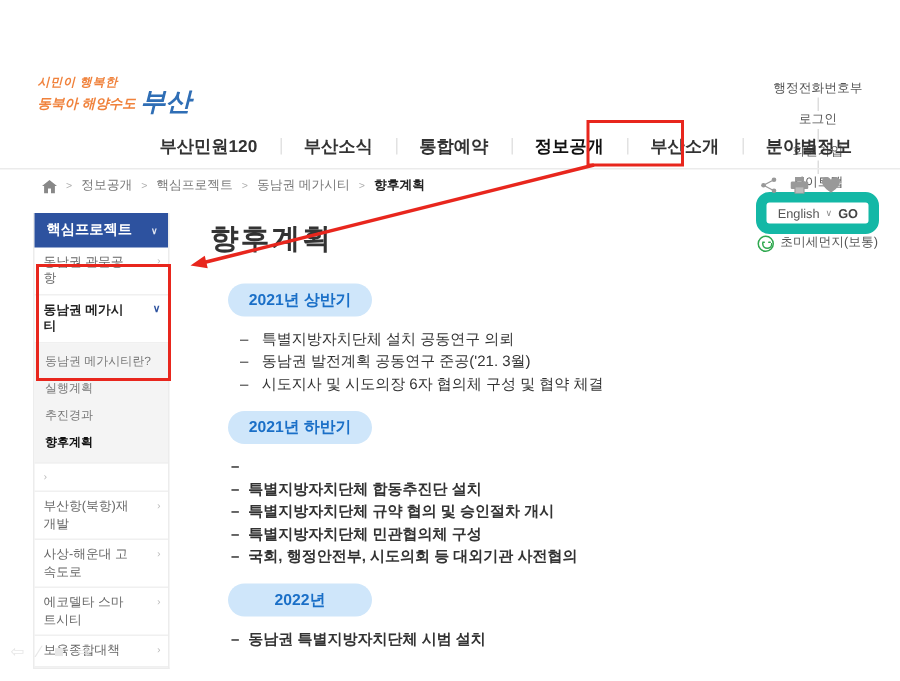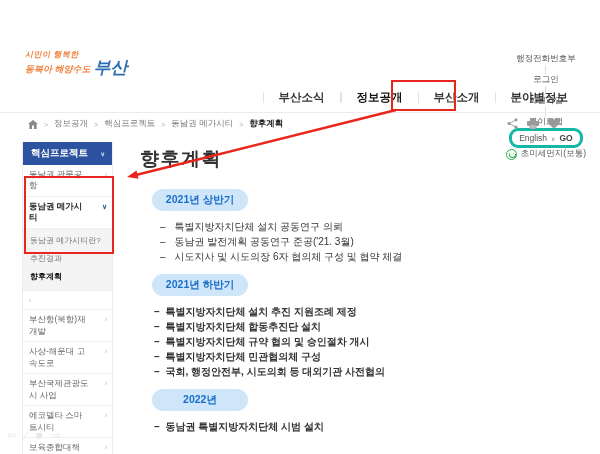--- a/index.html
+++ b/index.html
@@ -11,21 +11,21 @@
   }
   
   .logo { position:absolute; left:25px; top:51px; line-height:1.1; font-style:italic; font-weight:bold; }
   .logo-top { color:#f0823c; font-size:8px; letter-spacing:.5px; }
   .logo-bottom { color:#f0823c; font-size:9px; display:flex; align-items:flex-end; gap:3px; }
   .logo-busan { color:#2f6eb5; font-size:17px; line-height:.9; }
   
   .utility { position:absolute; top:53px; right:6px; display:flex; align-items:center; font-size:8.5px; color:#555;flex-direction:column; }
   .u-link { padding:0 8px; cursor:pointer; white-space:nowrap; }
   .u-sep { width:1px; height:9px; background:#ddd; }
-  .lang-box { border:3px solid #14b8a6; border-radius:9px; padding:2px 7px; display:flex; align-items:center; gap:4px; margin:0 8px; cursor:pointer; }
+  .lang-box { border:7px solid #14b8a6; border-radius:9px; padding:2px 7px; display:flex; align-items:center; gap:4px; margin:0 8px; cursor:pointer; }
   .lang-box .chev { font-size:6px; color:#888; }
   .lang-go { font-weight:bold; color:#444; }
   .dust { display:flex; align-items:center; gap:4px; margin:0 8px; white-space:nowrap; }
   .smiley { width:11px; height:11px; border:1.3px solid #2fa84f; border-radius:50%; position:relative; display:inline-block; }
   .smiley::before { content:""; position:absolute; left:2px; top:3px; width:1.5px; height:1.5px; background:#2fa84f; border-radius:50%; box-shadow:4px 0 0 #2fa84f; }
   .smiley::after { content:""; position:absolute; left:2.2px; top:4.5px; width:4.5px; height:2.5px; border:1px solid #2fa84f; border-top:none; border-radius:0 0 5px 5px; }
   .corona-btn { background:#2d55b2; color:#fff; font-weight:bold; font-size:8.5px; border:none; border-radius:4px; padding:4px 10px; margin-left:6px; cursor:pointer; }
   
   .mainnav { position:absolute; top:84px; right:17px; display:flex; align-items:center; height:26px; }
   .nav-item { font-size:11.5px; font-weight:600; color:#333; padding:0 15px; cursor:pointer; white-space:nowrap; }
@@ -95,23 +95,25 @@
     <span class="chev">∨</span>
     <span class="lang-go">GO</span>
   </span>
   <span class="dust">
     <span class="smiley"></span>
     <span>초미세먼지(보통)</span>
   </span>
 </div>
 
 <nav class="mainnav">
+  <span class="nav-item">부산민원120</span>
   <span class="nav-sep"></span>
   <span class="nav-item">부산소식</span>
   <span class="nav-sep"></span>
+  <span class="nav-item">통합예약</span>
   <span class="nav-sep"></span>
   <span class="nav-item active">정보공개</span>
   <span class="nav-sep"></span>
   <span class="nav-item">부산소개</span>
   <span class="nav-sep"></span>
   <span class="nav-item">분야별정보</span>
 </nav>
 
 <div class="page-divider"></div>
 
@@ -156,36 +158,33 @@
   <div class="side-item">
     <span>동남권 관문공항</span>
     <span class="chev">›</span>
   </div>
   <div class="side-item expanded">
     <span>동남권 메가시티</span>
     <span class="chev">∨</span>
   </div>
   <div class="submenu">
     <div class="sub-item">동남권 메가시티란?</div>
+    <div class="sub-item">실행계획</div>
     <div class="sub-item">추진경과</div>
     <div class="sub-item active">향후계획</div>
   </div>
   <div class="side-item">
     <span class="chev">›</span>
   </div>
   <div class="side-item">
     <span>부산항(북항)재개발</span>
     <span class="chev">›</span>
   </div>
   <div class="side-item">
     <span>사상-해운대 고속도로</span>
-    <span class="chev">›</span>
-  </div>
-  <div class="side-item">
-    <span>부산국제관광도시 사업</span>
     <span class="chev">›</span>
   </div>
   <div class="side-item">
     <span>에코델타 스마트시티</span>
     <span class="chev">›</span>
   </div>
   <div class="side-item">
     <span>보육종합대책</span>
     <span class="chev">›</span>
   </div>
@@ -211,21 +210,20 @@
           <span>시도지사 및 시도의장 6자 협의체 구성 및 협약 체결</span>
         </li>
     </ul>
   </section>
 
   <section class="sec-2">
     <span class="badge">2021년 하반기</span>
     <ul class="plan-list">
       <li>
           <span class="dash">–</span>
-          <span>특별지방자치단체 설치 추진 지원조례 제정</span>
         </li>
       <li>
           <span class="dash">–</span>
           <span>특별지방자치단체 합동추진단 설치</span>
         </li>
       <li>
           <span class="dash">–</span>
           <span>특별지방자치단체 규약 협의 및 승인절차 개시</span>
         </li>
       <li>

